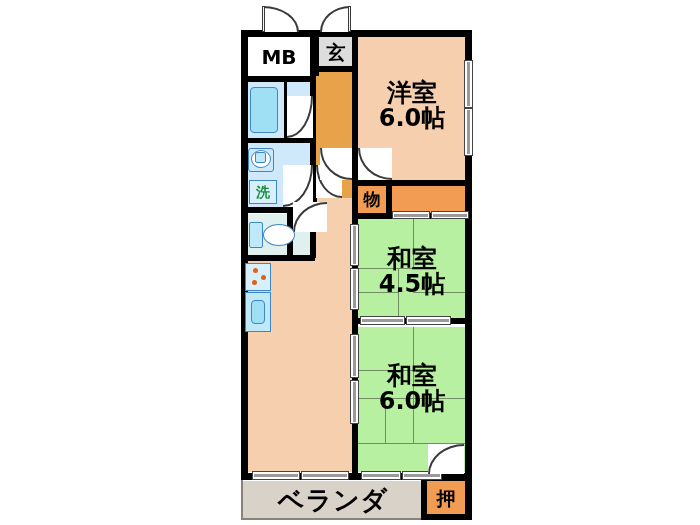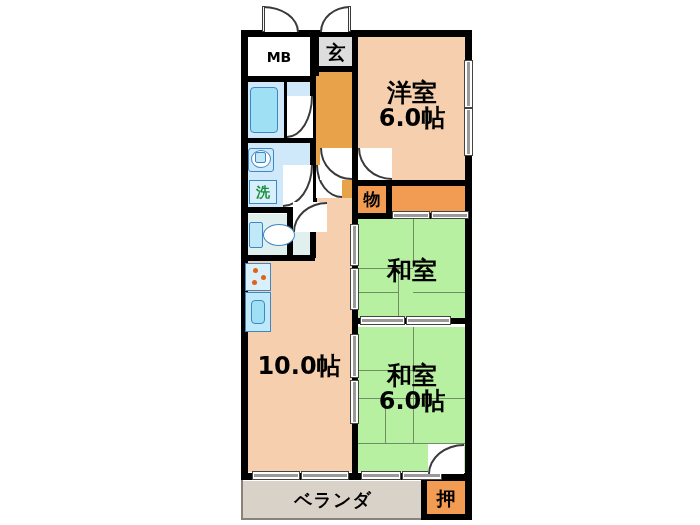--- a/index.html
+++ b/index.html
@@ -42,22 +42,22 @@
     position:absolute;
     display:flex; align-items:center; justify-content:center;
     color:#000; text-align:center;
     line-height:1.02;
     font-weight:bold;
     white-space:nowrap;
   }
   .lbl.room  { font-size:25px; letter-spacing:0px; flex-direction:column; }
   .lbl.room .n { font-size:24px; }
   .lbl.small { font-size:16px; }
-  .lbl.mb    { font-size:14px; font-weight:bold; }
-  .lbl.ver   { font-size:18px; letter-spacing:1px; }
+  .lbl.mb    { font-size:20px; font-weight:bold; }
+  .lbl.ver   { font-size:26px; letter-spacing:1px; }
   .lbl.wash  { font-size:14px; color:#1a8f3c; }
 
   
   .door { position:absolute; overflow:hidden; }
   .door .arc {
     position:absolute; width:200%; height:200%;
     border:2px solid #3a3a3a; border-radius:50%;
     background:#ffffff;
   }
 
@@ -257,28 +257,28 @@
   <div class="lbl room" style="left:357px;top:70px;width:110px;height:70px;">
     <span>洋室</span>
     <span class="n">6.0帖</span>
   </div>
 
   <div class="lbl small" style="left:357px;top:186px;width:30px;height:28px;font-size:17px;">物</div>
 
 
   <div class="lbl room" style="left:357px;top:238px;width:110px;height:66px;">
     <span>和室</span>
+    <span class="n">4.5帖</span>
   </div>
 
   <div class="lbl room" style="left:357px;top:355px;width:110px;height:66px;">
     <span>和室</span>
     <span class="n">6.0帖</span>
   </div>
 
   <div class="lbl room" style="left:243px;top:332px;width:112px;height:68px;">
-    <span class="n">10.0帖</span>
   </div>
 
   <div class="lbl ver" style="left:243px;top:484px;width:180px;height:32px;">ベランダ</div>
 
   <div class="lbl small" style="left:424px;top:484px;width:44px;height:30px;font-size:19px;">押</div>
 
 </div>
 
 </body></html>

